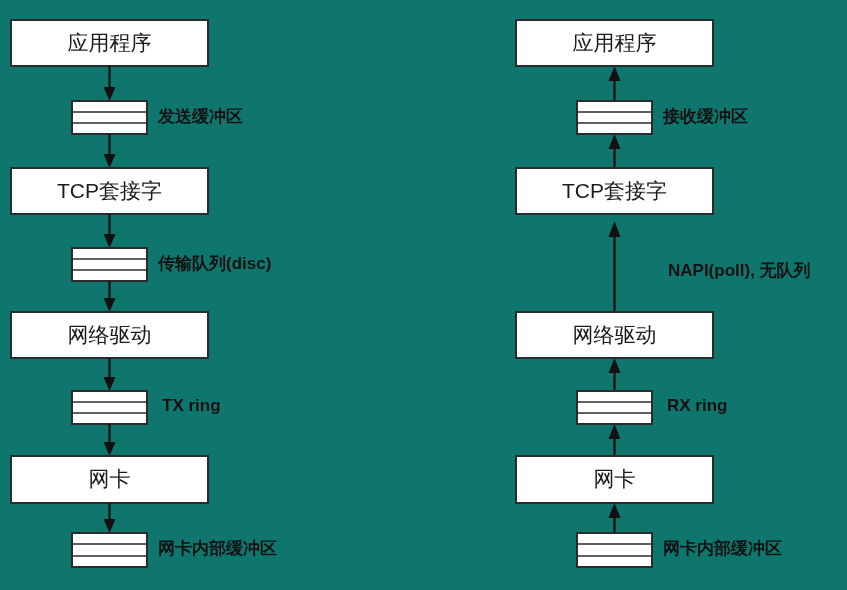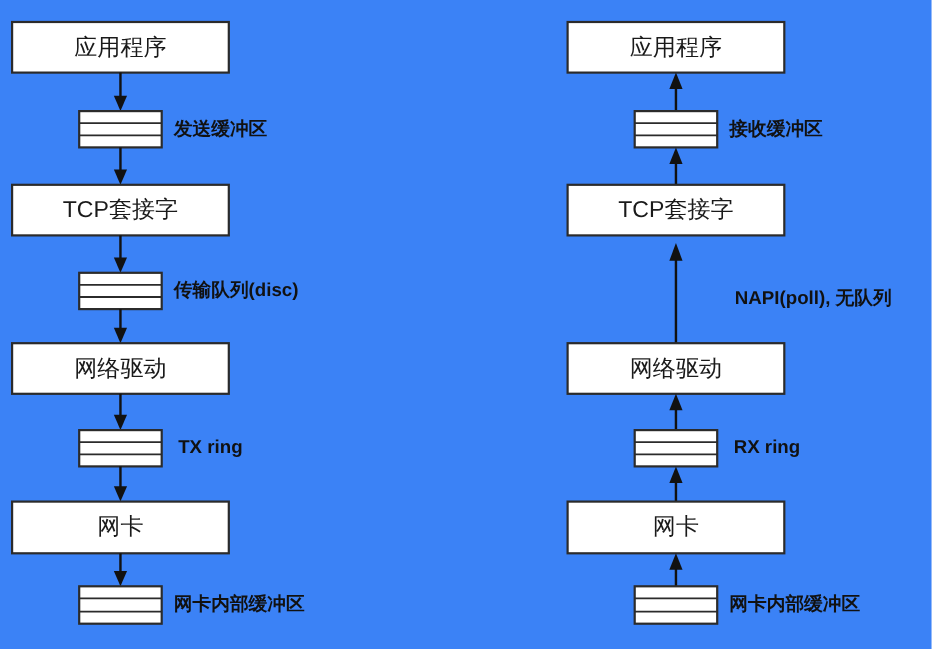--- a/index.html
+++ b/index.html
@@ -10,21 +10,21 @@
   body {
     width: 847px;
     height: 590px;
     overflow: hidden;
     font-family: "Liberation Sans", "DejaVu Sans", sans-serif;
   }
   #diagram-root {
     position: relative;
     width: 847px;
     height: 590px;
-    background: #3b82f6;
+    background: #0f766e;
   }
   svg#diagram-svg {
     position: absolute;
     left: 0;
     top: 0;
     width: 847px;
     height: 590px;
     display: block;
   }
   .node-box {

